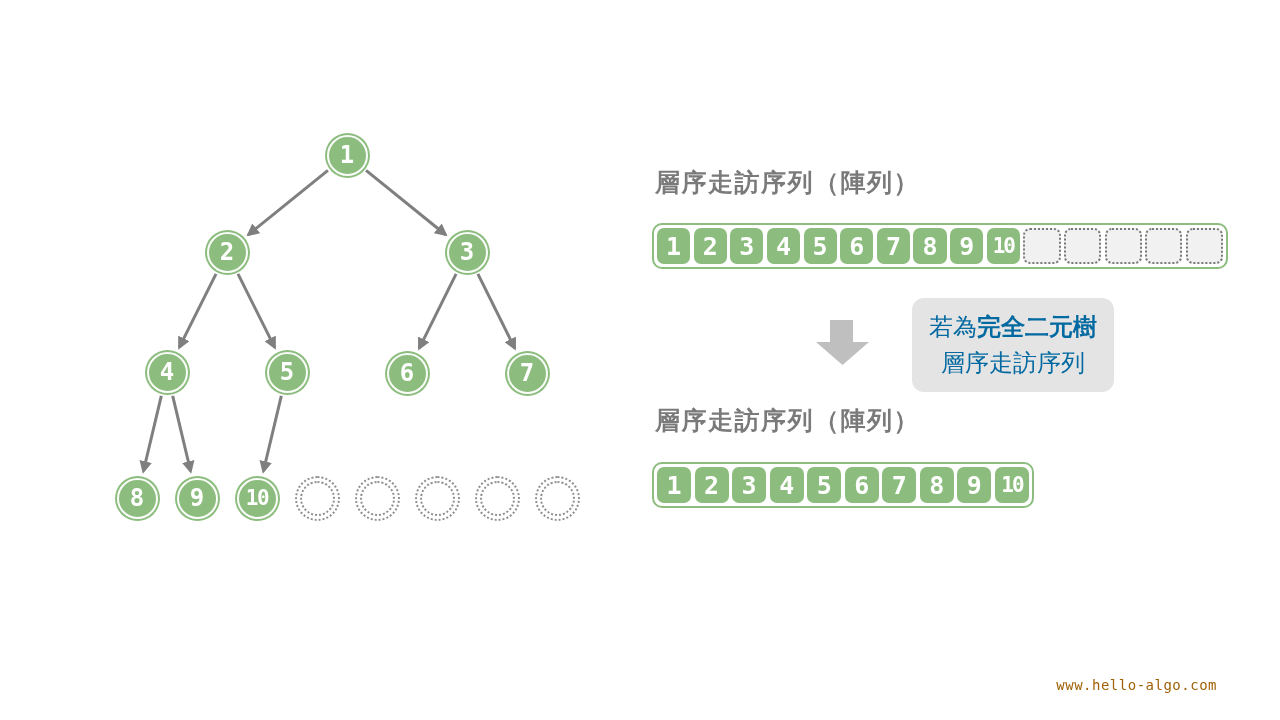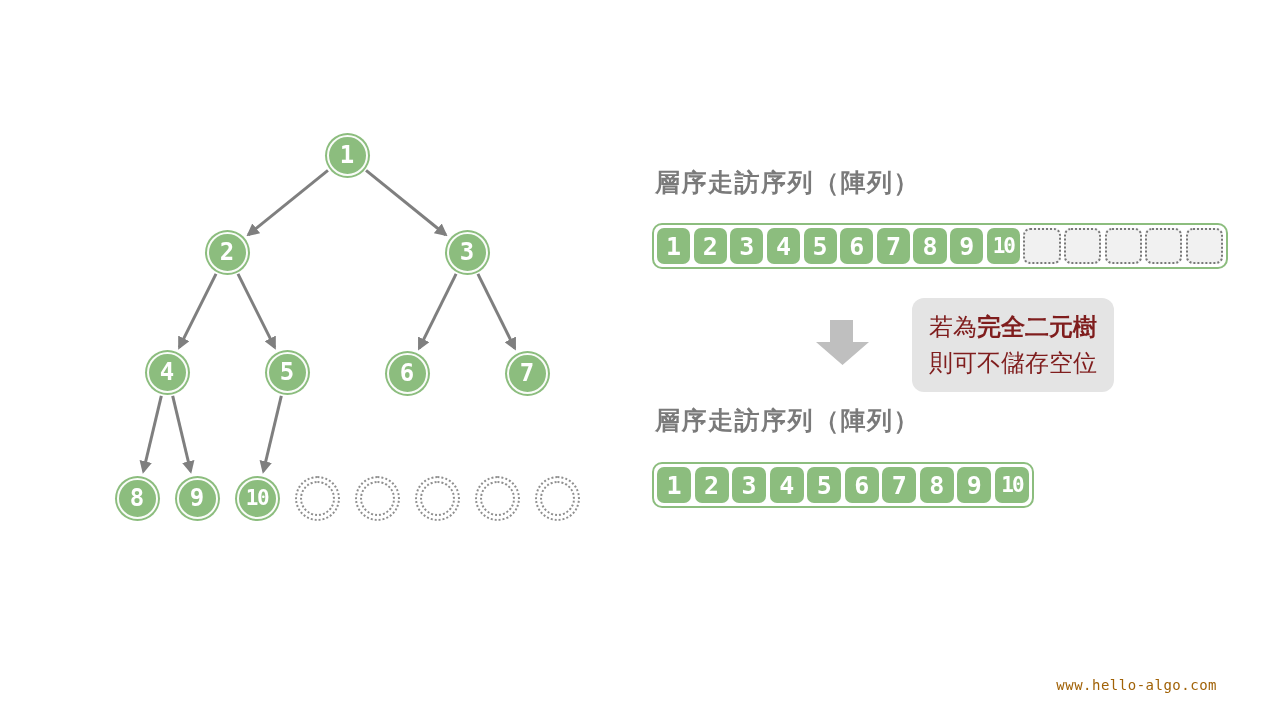--- a/index.html
+++ b/index.html
@@ -44,21 +44,21 @@
   .acell {
     flex:1; min-width:0; box-sizing:border-box; border-radius:7px;
     background:#8CBD7E; color:#fff; display:flex; align-items:center;
     justify-content:center; font:bold 25px "DejaVu Sans Mono", monospace;
   }
   .acell.two-digit { font-size:21px; letter-spacing:-2px; }
   .acell.empty { background:#f1f1f1; border:2px dotted #787878; }
   
   #callout {
     position:absolute; left:912px; top:298px; width:202px; height:94px;
-    background:#e4e4e4; border-radius:12px; color:#7f1d1d;
+    background:#e4e4e4; border-radius:12px; color:#0369a1;
     font-size:24px; line-height:36px; display:flex; flex-direction:column;
     align-items:center; justify-content:center; white-space:nowrap;
   }
   #big-arrow { position:absolute; left:810px; top:316px; }
   
   #watermark {
     position:absolute; right:63px; top:677px; color:#a16207;
     font:14px "DejaVu Sans Mono", monospace; letter-spacing:0.5px;
   }
 </style>
@@ -123,21 +123,21 @@
       <div class="acell empty"></div>
       <div class="acell empty"></div>
     </div>
 
   <svg id="big-arrow" width="63" height="54">
     <polygon id="big-arrow-poly" points="20,4 43,4 43,26 59,26 32.5,49 6,26 20,26" fill="#bfbfbf"></polygon>
   </svg>
 
   <div id="callout">
     <div><span>若為</span><b>完全二元樹</b></div>
-    <div>則可不儲存空位</div>
+    <div>層序走訪序列</div>
   </div>
 
   <div class="fig-title" id="title-bottom">層序走訪序列（陣列）</div>
 
   <div class="array-box" id="array-bottom">
       <div class="acell">1</div>
       <div class="acell">2</div>
       <div class="acell">3</div>
       <div class="acell">4</div>
       <div class="acell">5</div>

